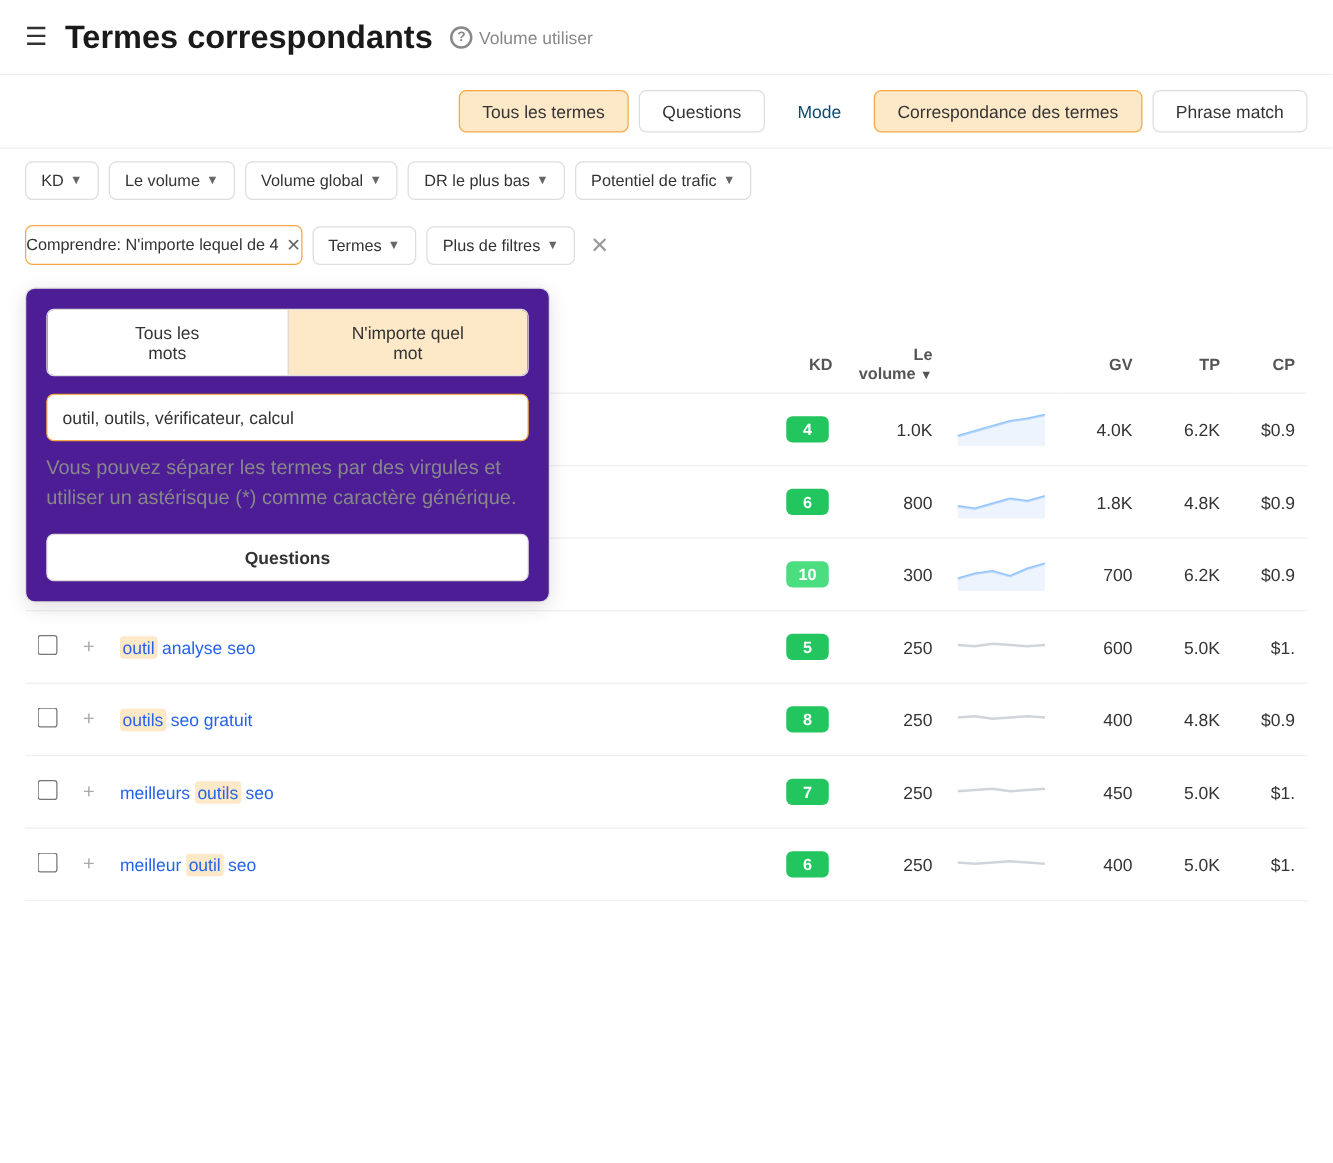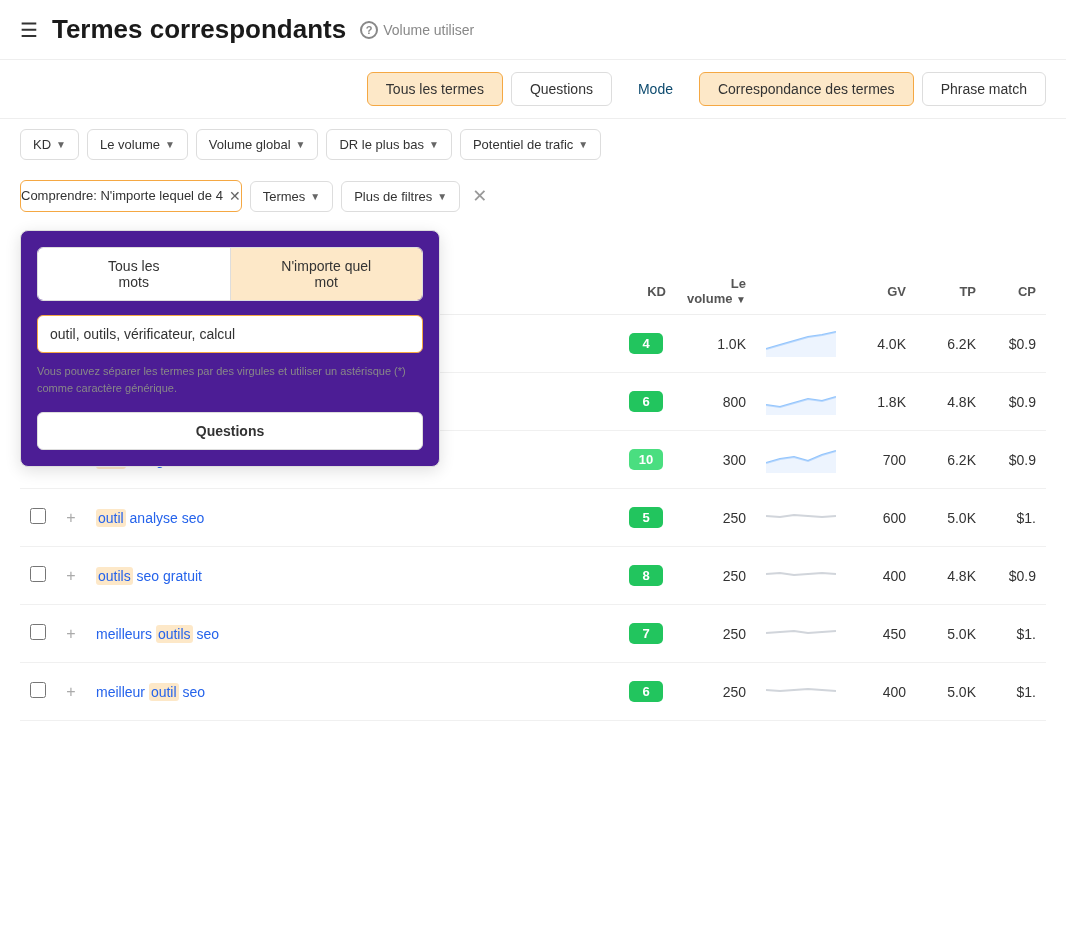--- a/index.html
+++ b/index.html
@@ -173,21 +173,21 @@
       width: 100%;
       padding: 10px 12px;
       border: 1.5px solid #f5a843;
       border-radius: 6px;
       font-size: 14px;
       color: #333;
       outline: none;
       margin-bottom: 10px;
     }
     .popup-hint {
-      font-size: 11px;
+      font-size: 16px;
       color: #888;
       line-height: 1.5;
       margin-bottom: 16px;
     }
     .popup-apply-btn {
       display: block;
       width: 100%;
       padding: 10px;
       background: #fff;
       border: 1.5px solid #ddd;

